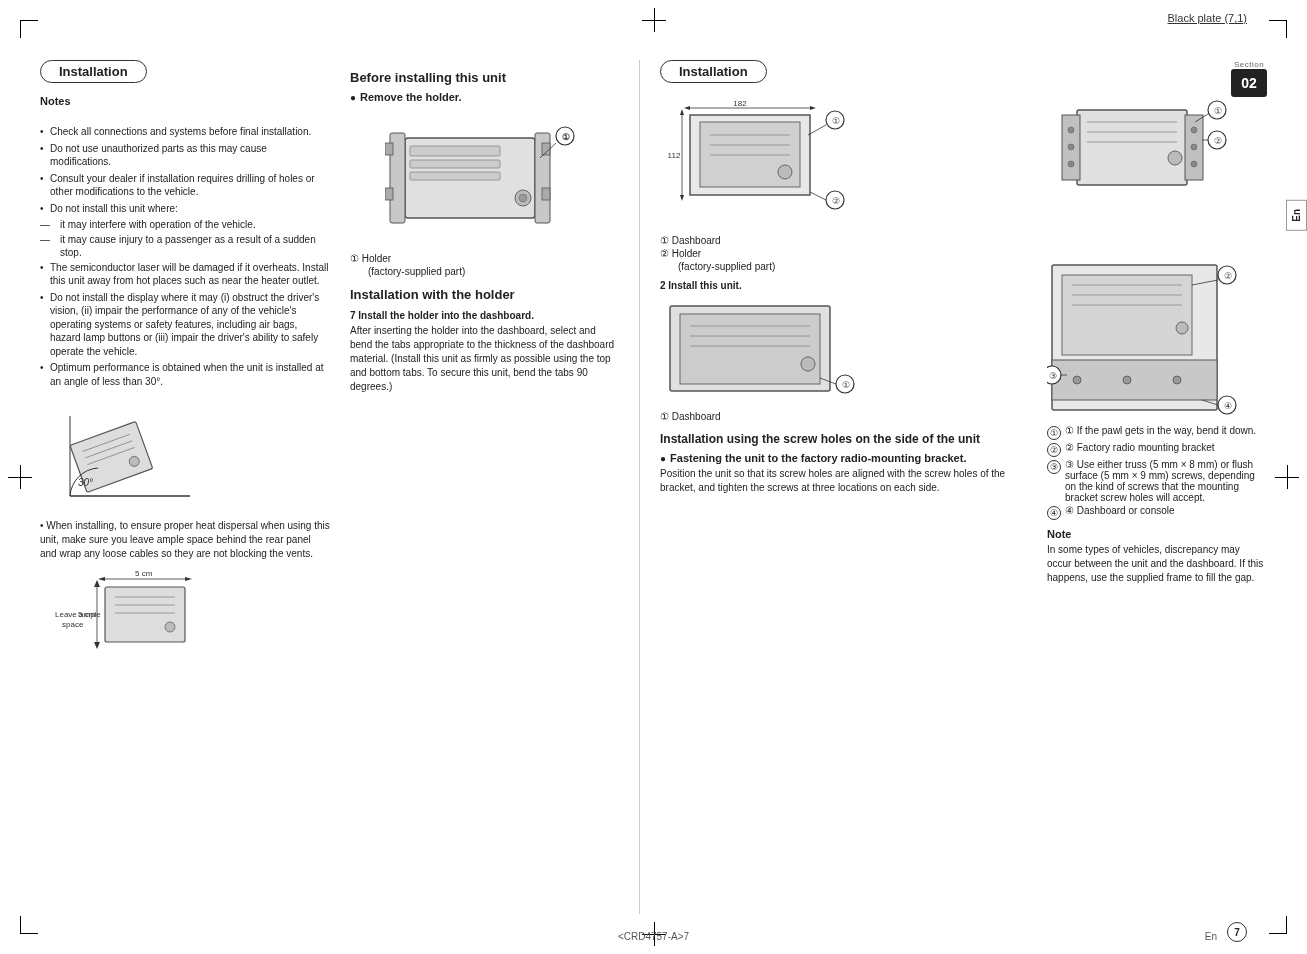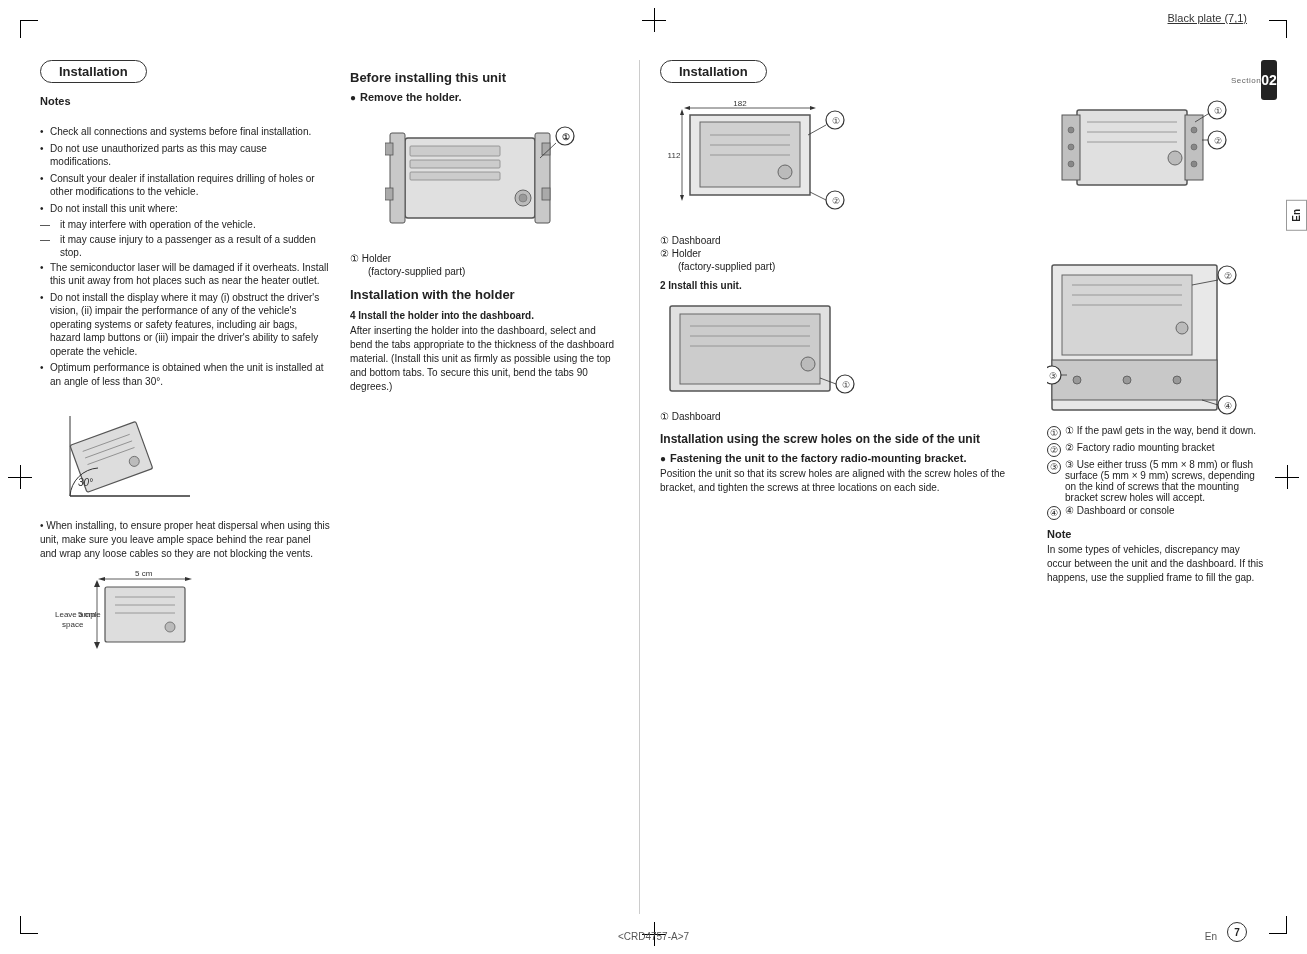--- a/index.html
+++ b/index.html
@@ -121,34 +121,35 @@
       margin-bottom: 12px;
     }
 
     
     .section-badge {
       position: absolute;
       top: 60px;
       right: 40px;
       width: 36px;
       display: flex;
+      flex-direction: column;
       align-items: center;
     }
     .section-label {
       font-size: 8px;
       color: #666;
       letter-spacing: 0.5px;
     }
     .section-number {
       background: #222;
       color: #fff;
       font-size: 14px;
       font-weight: bold;
       width: 36px;
-      height: 40px;
+      height: 28px;
       display: flex;
       align-items: center;
       justify-content: center;
       border-radius: 3px;
     }
 
     
     .english-tab {
       position: absolute;
       right: 0;
@@ -425,21 +426,21 @@
       </svg>
     </div>
 
     <div class="callout">
       <span>① Holder</span>
     </div>
     <div style="font-size:10px; padding-left:18px; margin-bottom:8px;">(factory-supplied part)</div>
 
     <div class="section-heading">Installation with the holder</div>
 
-    <div class="step-label">4   Install the holder into the dashboard.</div>
+    <div class="step-label">7   Install the holder into the dashboard.</div>
     <p class="body-text">After inserting the holder into the dashboard, select and bend the tabs appropriate to the thickness of the dashboard material. (Install this unit as firmly as possible using the top and bottom tabs. To secure this unit, bend the tabs 90 degrees.)</p>
   </div>
 
   <div class="right-col">
 
     <div class="right-left">
       <div class="section-header">Installation</div>
 
       
       <div style="position:relative; width:200px; height:130px; margin: 5px 0;">

